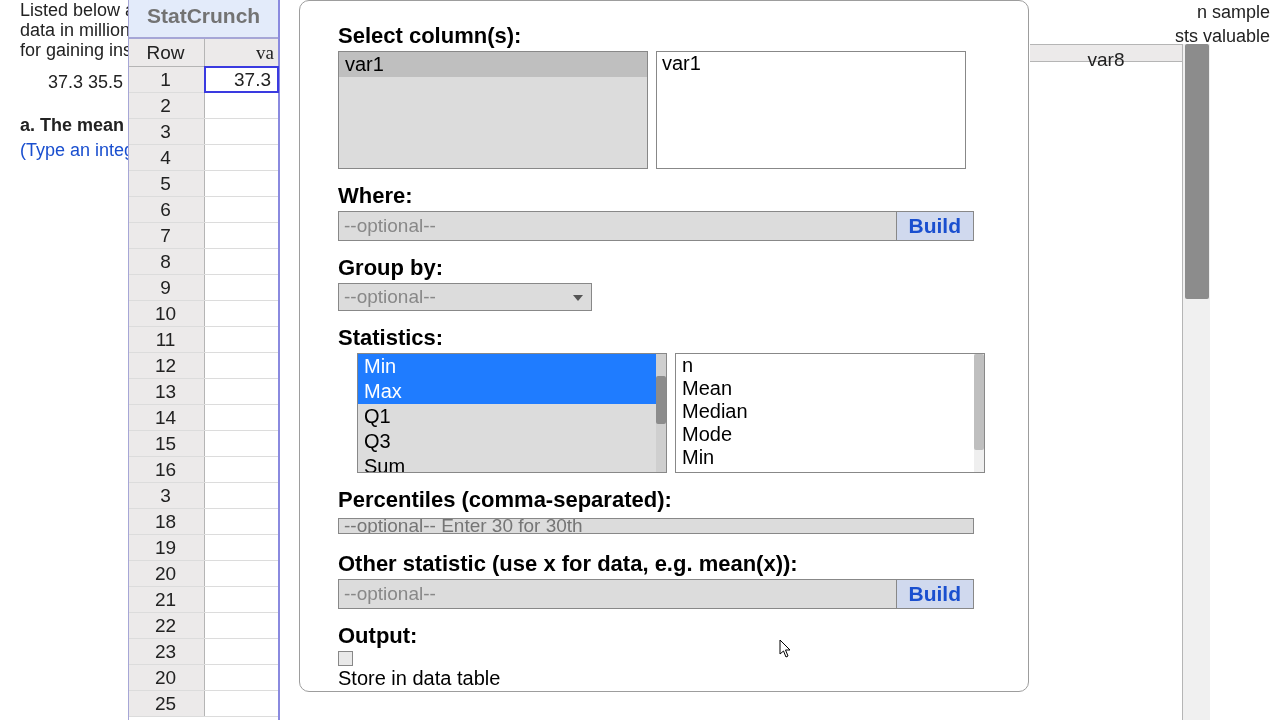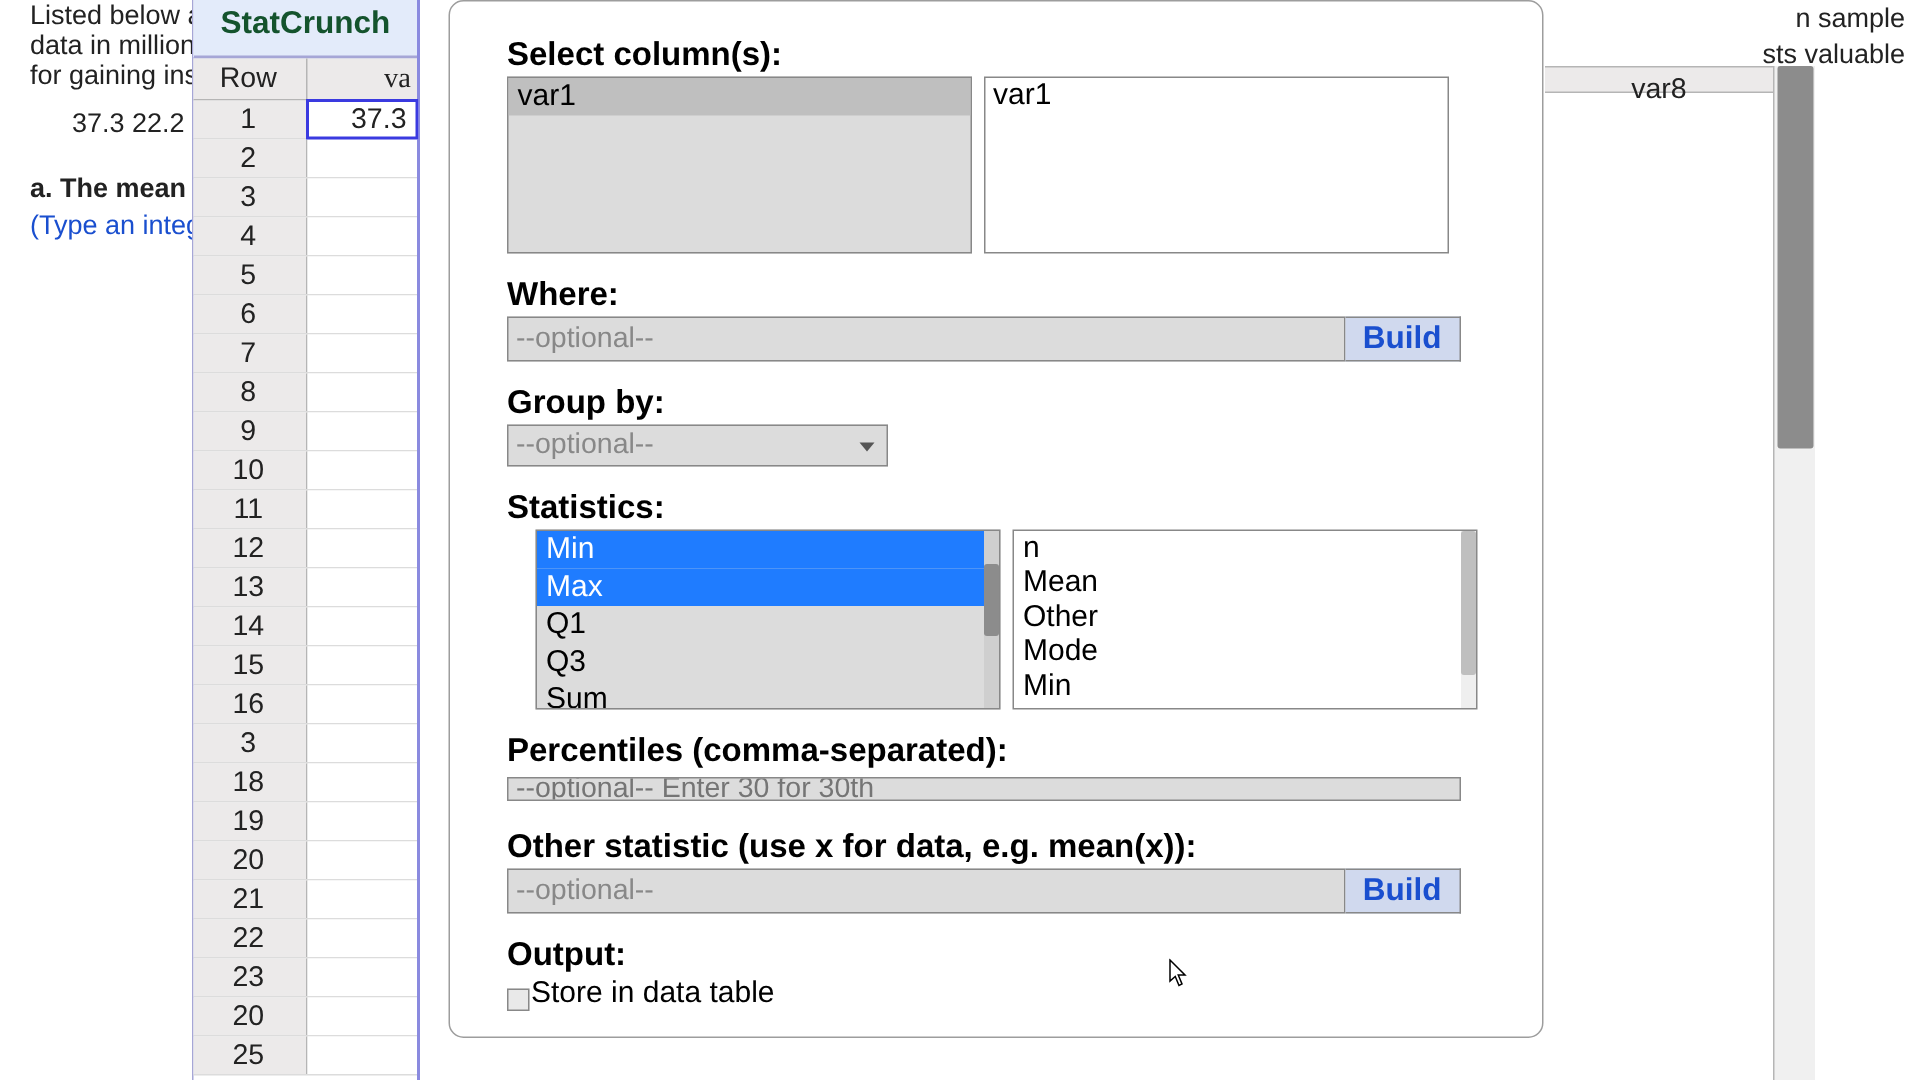--- a/index.html
+++ b/index.html
@@ -31,21 +31,21 @@
     top: 0;
     width: 152px;
     height: 720px;
     background: #fff;
     border-left: 1px solid #a6a6d6;
     border-right: 2px solid #8a8adf;
     z-index: 2;
   }
   .ss-header {
     background: #e3ebfa;
-    color: #14532d;
+    color: #737373;
     font-weight: bold;
     font-size: 21px;
     padding: 4px 11px 10px 18px;
     border-bottom: 1px solid #a6a6d6;
     width: 100%;
     box-shadow: inset 0 -1px 0 #a6a6d6;
   }
   .ss-colrow {
     display: flex;
     background: #eceaea;
@@ -282,24 +282,25 @@
   }
 
   .percent-input {
     width: 636px; height: 16px;
     background: #dcdcdc; border: 1px solid #888;
     font-size: 19px; color: #888; padding: 0 5px;
   }
 
   .checkbox-row {
     display: flex;
-    align-items: flex-end;
+    align-items: flex-start;
     gap: 1px;
     margin-top: 2px;
     font-size: 20px;
+    flex-direction: column;
   }
   .checkbox {
     width: 15px; height: 15px;
     background: #e9e9e9;
     border: 1px solid #888;
   }
 
   
   .cursor {
     position: absolute;
@@ -310,21 +311,21 @@
     z-index: 20;
     pointer-events: none;
   }
 </style>
 </head>
 <body>
 
 <div class="bg-text" style="left:20px; top:-2px;">Listed below a</div>
 <div class="bg-text" style="left:20px; top:18px;">data in millions</div>
 <div class="bg-text" style="left:20px; top:38px;">for gaining ins</div>
-<div class="bg-text" style="left:48px; top:70px;">37.3   22.2</div>
+<div class="bg-text" style="left:48px; top:70px;">37.3   35.5</div>
 <div class="bg-text" style="left:20px; top:113px;"><b>a. The mean is</b></div>
 <div class="bg-text bg-link" style="left:20px; top:138px;">(Type an integ</div>
 
 <div class="ss-panel">
   <div class="ss-header">StatCrunch</div>
   <div class="ss-colrow">
     <div class="ss-row-label">Row</div>
     <div class="ss-col-label">va</div>
   </div>
   <div class="ss-rows" id="ss-rows">
@@ -470,21 +471,21 @@
         <div class="item">Q1</div>
         <div class="item">Q3</div>
         <div class="item">Sum</div>
         <div class="scrollbar">
           <div class="thumb"></div>
         </div>
     </div>
     <div class="lb-stats-right" id="lb-stats-right">
       <div class="item">n</div>
         <div class="item">Mean</div>
-        <div class="item">Other</div>
+        <div class="item">Median</div>
         <div class="item">Mode</div>
         <div class="item">Min</div>
         <div class="scrollbar">
           <div class="thumb"></div>
         </div>
     </div>
   </div>
 
   <div class="dlg-label">Percentiles (comma-separated):</div>
   <input class="percent-input" placeholder="--optional-- Enter 30 for 30th" style="">

